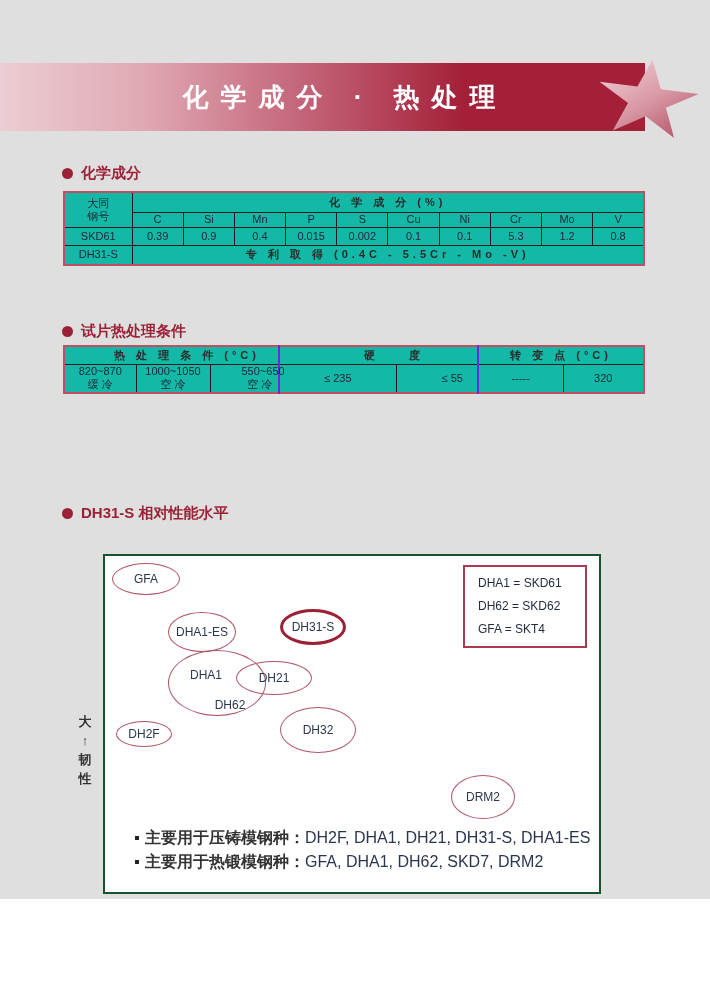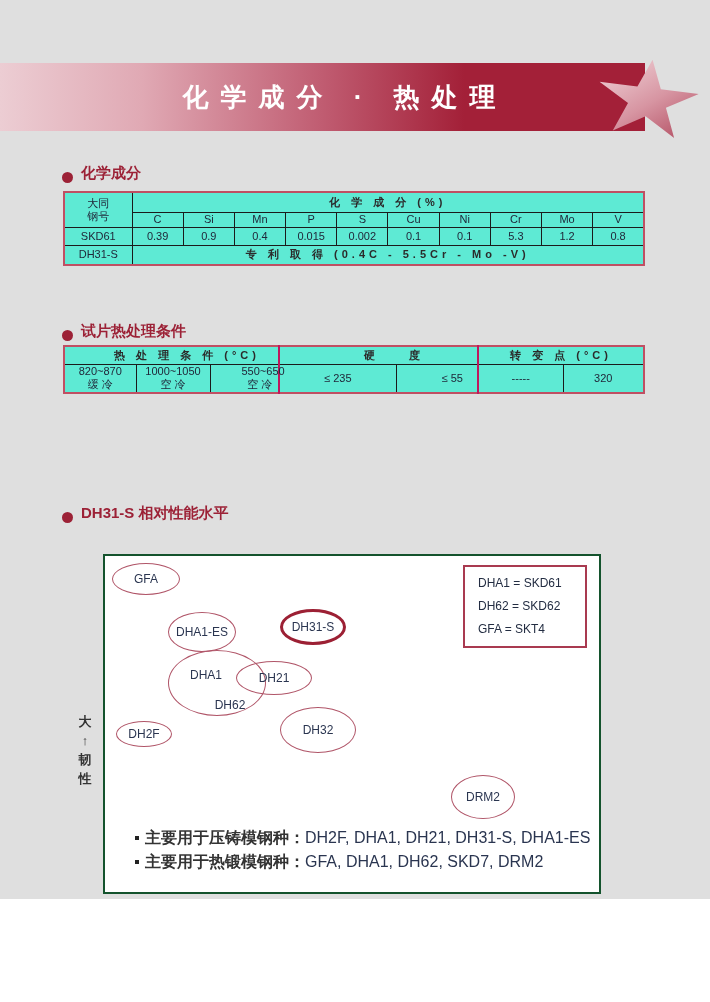--- a/index.html
+++ b/index.html
@@ -6,33 +6,33 @@
   .page{position:relative;width:710px;height:899px;background:#dfdfdf;font-family:"Liberation Sans",sans-serif;overflow:hidden;}
 
   
   .banner{position:absolute;left:0;top:63px;width:645px;height:68px;
     background:linear-gradient(90deg,#eccdd3 0%,#e0a9b4 22%,#c05c71 50%,#a32038 72%,#a32038 100%);}
   .banner-title{position:absolute;left:0;top:63px;width:690px;height:68px;line-height:68px;
     text-align:center;color:#ffffff;font-size:26px;font-weight:bold;letter-spacing:12px;}
   .star{position:absolute;left:598px;top:58px;width:100px;height:78px;transform:rotate(7deg);}
 
   
-  .sec{position:absolute;display:flex;align-items:flex-end;color:#9c2136;font-weight:bold;font-size:15px;}
+  .sec{position:absolute;display:flex;align-items:center;color:#9c2136;font-weight:bold;font-size:15px;}
   .sec .dot{display:inline-block;width:11px;height:11px;border-radius:50%;background:#9c2136;margin-right:8px;flex:0 0 auto;}
   .sec1{left:62px;top:164px;}
   .sec2{left:62px;top:322px;}
   .sec3{left:62px;top:504px;}
 
   
-  table{border-collapse:collapse;table-layout:fixed;background:#5eead4;font-size:11px;color:#20283a;}
+  table{border-collapse:collapse;table-layout:fixed;background:#14b8a6;font-size:11px;color:#20283a;}
   td{border:1px solid #1b1b1b;text-align:center;vertical-align:middle;padding:0;line-height:13px;}
   .t1{position:absolute;left:63px;top:191px;width:582px;border:2px solid #c04f63;}
   .t2{position:absolute;left:63px;top:345px;width:580px;border:2px solid #c04f63;}
   .group-hd{letter-spacing:4px;font-weight:bold;color:#2b2b2b;}
-  .red-r{border-right:2px solid #be185d;padding-left:31px;}
+  .red-r{border-right:2px solid #6d28d9;padding-left:31px;}
   .two-line span{display:block;}
 
   
   .chart{position:absolute;left:103px;top:554px;width:494px;height:336px;background:#ffffff;border:2px solid #14532d;box-sizing:content-box;}
   .el{position:absolute;border:1.5px solid #b05568;border-radius:50%;display:flex;align-items:center;justify-content:center;
       color:#2a3550;font-size:12px;box-sizing:border-box;background:transparent;}
   .el-gfa{left:7px;top:7px;width:68px;height:32px;}
   .el-dha1es{left:63px;top:56px;width:68px;height:40px;}
   .el-dh31s{left:175px;top:53px;width:66px;height:36px;border:3px solid #9c2034;}
   .el-big{left:63px;top:94px;width:98px;height:66px;}

